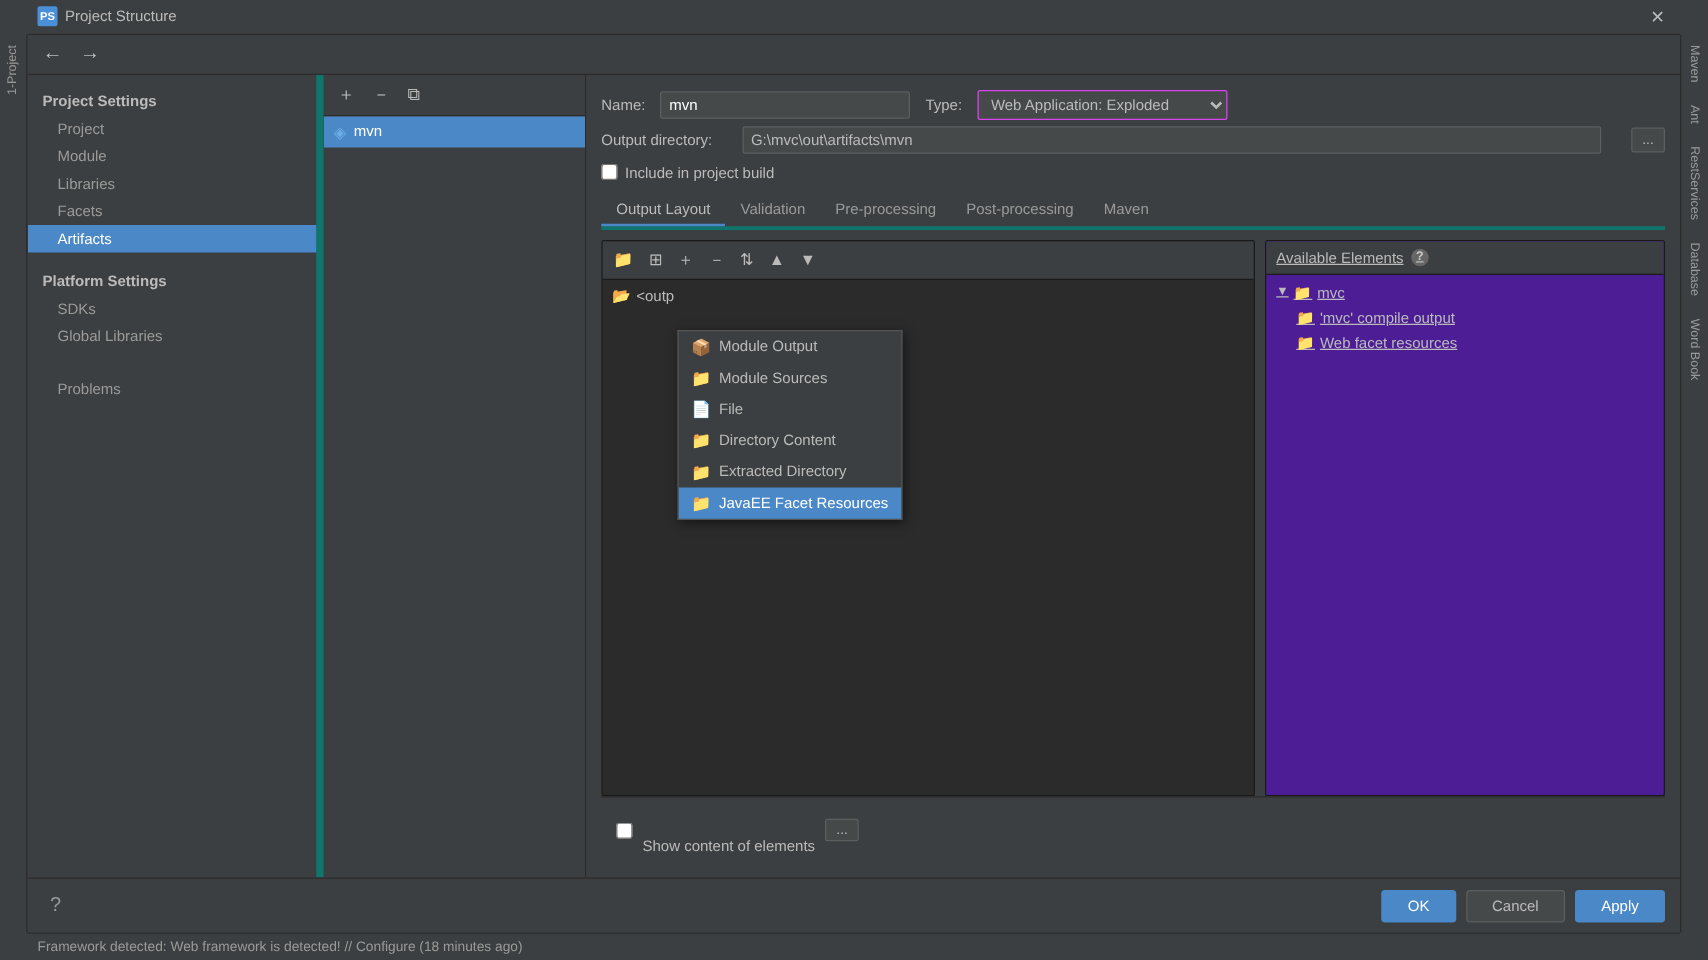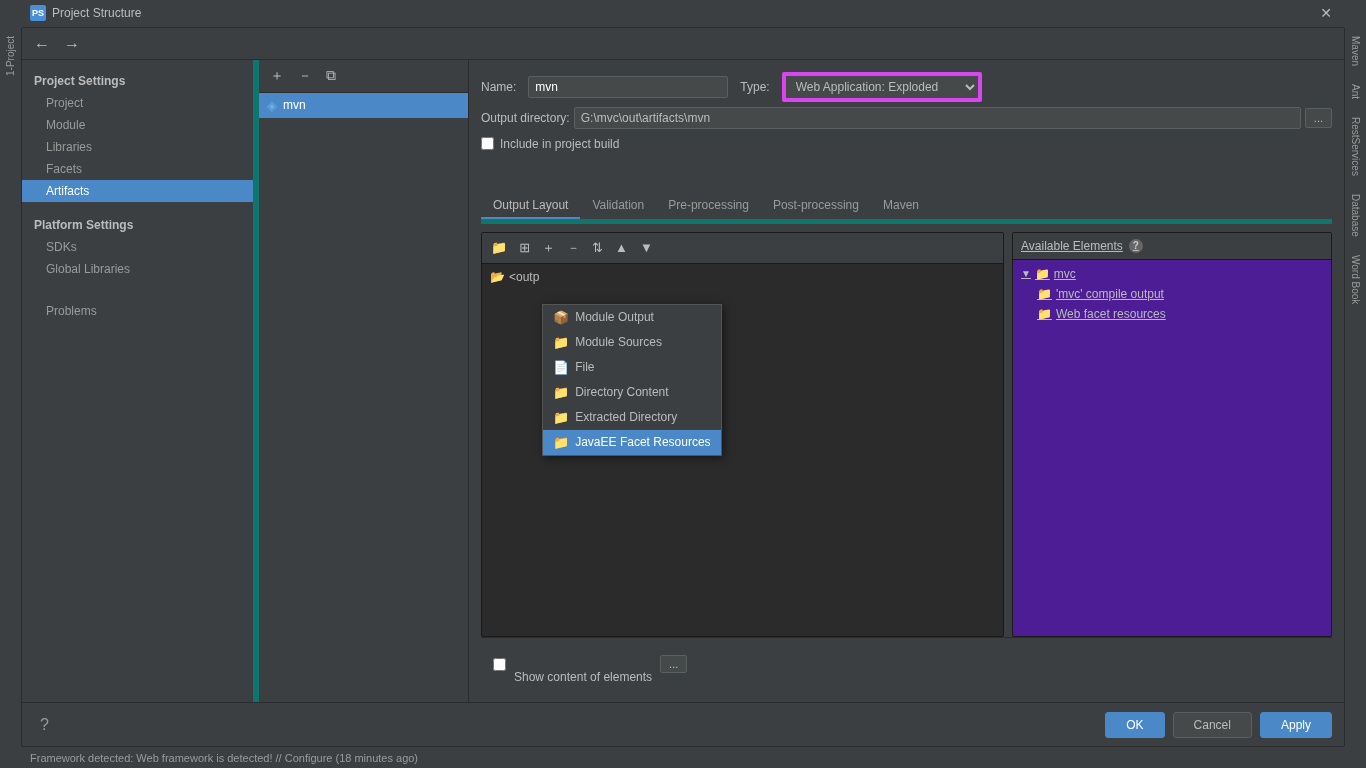--- a/index.html
+++ b/index.html
@@ -176,33 +176,33 @@
       outline: none;
     }
     .name-input { width: 200px; }
     .type-select-wrapper {
       display: flex;
       align-items: center;
       gap: 4px;
     }
     .type-select {
       background: #45494a;
-      border: 4px solid #d946ef;
+      border: 1px solid #d946ef;
       color: #bbb;
       padding: 3px 6px;
       font-size: 12px;
       border-radius: 2px;
       min-width: 200px;
     }
 
     
     .output-dir-row {
       display: flex;
       align-items: center;
-      gap: 4px;
+      gap: 24px;
       margin-bottom: 8px;
     }
     .output-dir-input {
       flex: 1;
       background: #45494a;
       border: 1px solid #5a5f60;
       color: #bbb;
       padding: 3px 6px;
       font-size: 12px;
       border-radius: 2px;
@@ -224,23 +224,22 @@
       align-items: center;
       gap: 6px;
       margin-bottom: 10px;
     }
     .checkbox-row input { cursor: pointer; }
     .checkbox-label { color: #bbb; font-size: 12px; cursor: pointer; }
 
     
     .tabs-bar {
       display: flex;
-      border-bottom: 5px solid #0f766e;
+      border-bottom: 3px solid #0f766e;
       margin-bottom: 8px;
-      margin-top: 32px;
     }
     .tab {
       padding: 5px 12px;
       cursor: pointer;
       font-size: 12px;
       color: #9a9a9a;
       border-bottom: 2px solid transparent;
     }
     .tab.active {
       color: #bbb;

